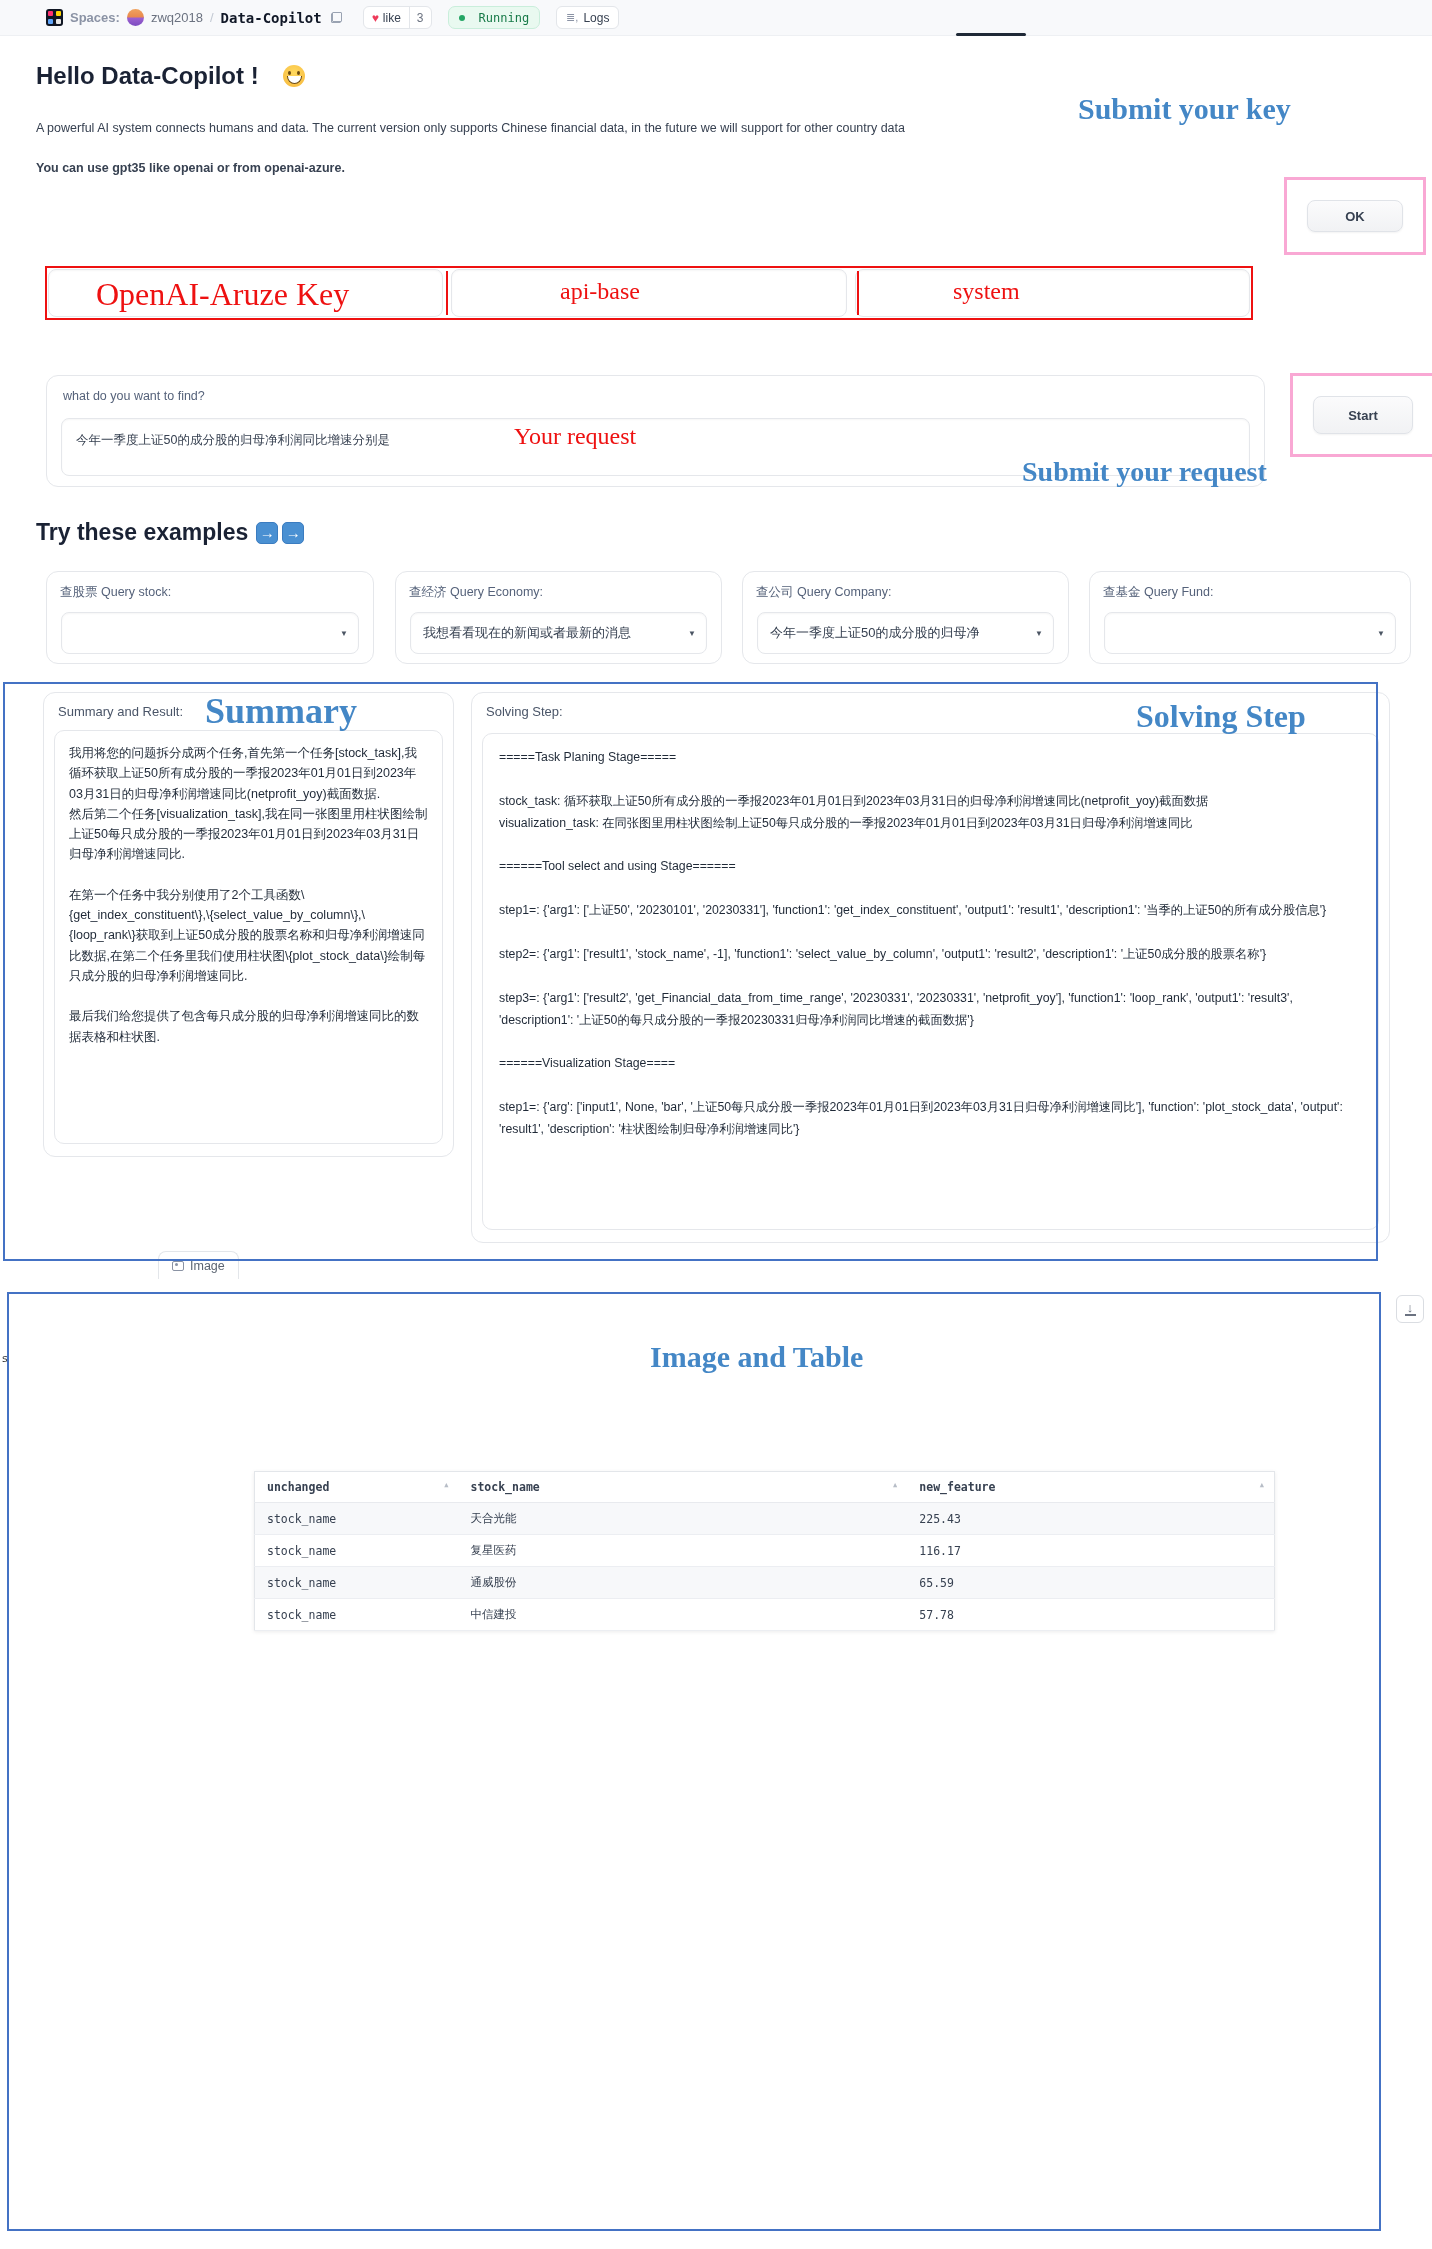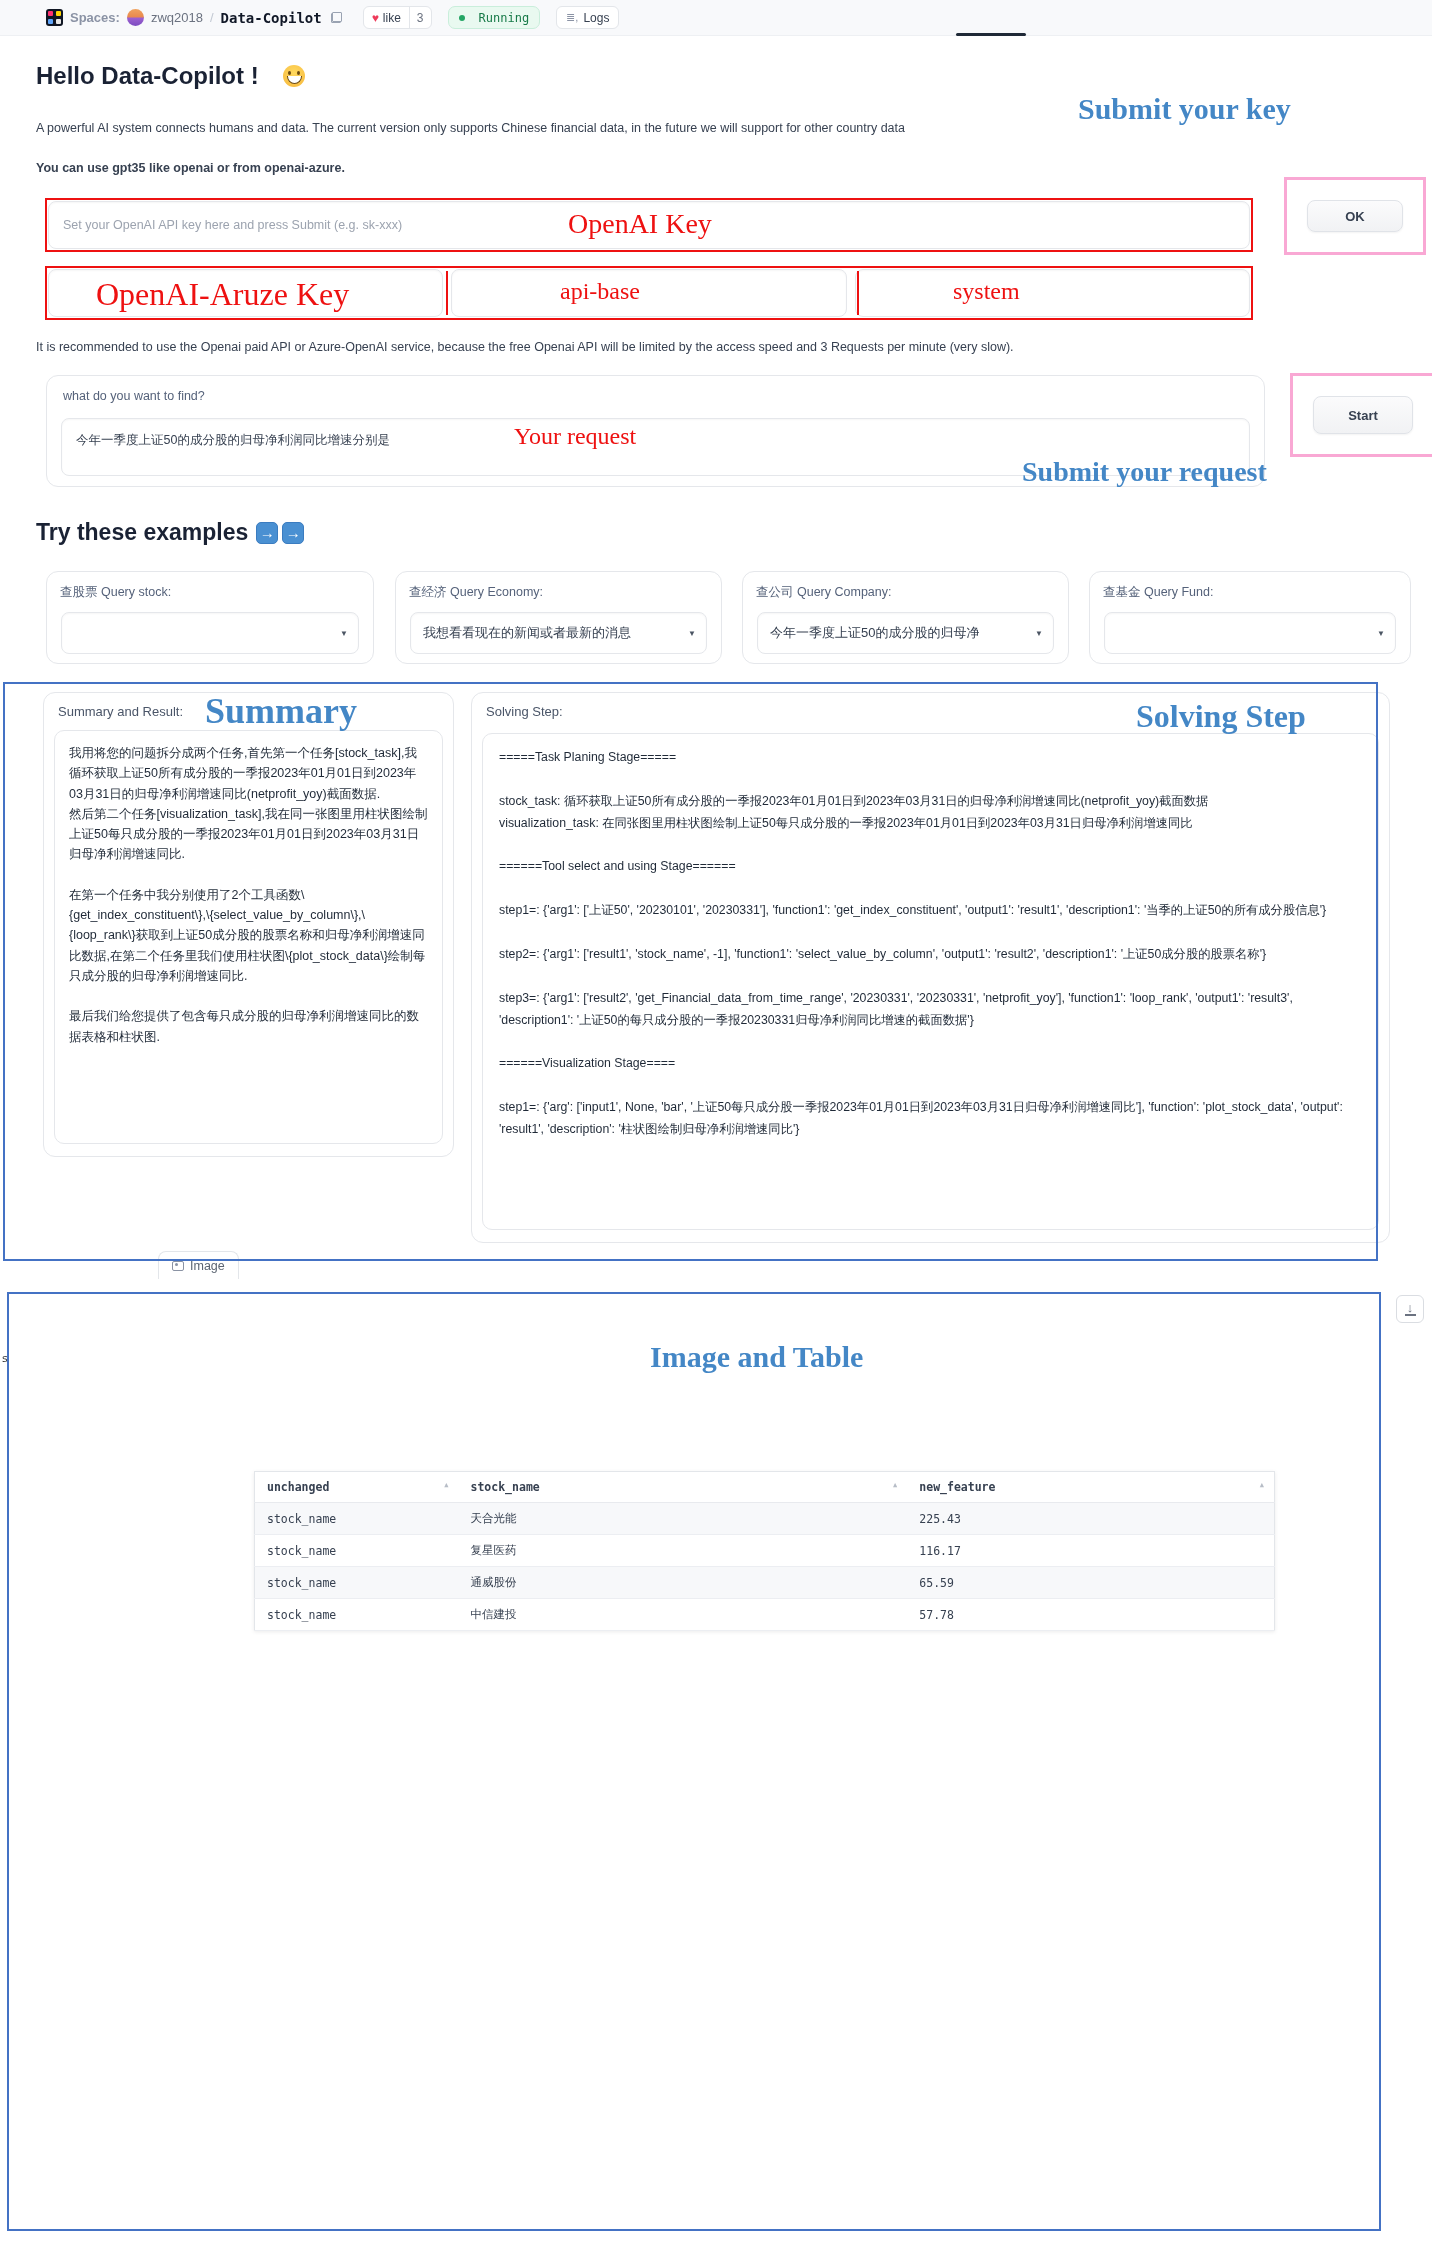--- a/index.html
+++ b/index.html
@@ -192,41 +192,33 @@
   </div>
   <div class="ann-blue" id="ann-key" style="left:1078px; top:92px; font-size:30px;">Submit your key</div>
 
   <div id="p-desc">A powerful AI system connects humans and data. The current version only supports Chinese financial data, in the future we will support for other country data</div>
   <div id="p-gpt">You can use gpt35 like openai or from openai-azure.</div>
 
   <div class="navy-wrap" id="ok-wrap">
     <button class="g-btn" id="ok-btn">OK</button>
   </div>
 
-  <div id="key-row">
-    <div class="g-input" id="key-input">
-      <span class="ph">Set your OpenAI API key here and press Submit  (e.g. sk-xxx)</span>
-    </div>
-    <div class="red-box" style="inset:-3px;"></div>
-    <div class="ann-red" style="left:520px; top:7px; font-size:28px;">OpenAI  Key</div>
-  </div>
 
   <div id="three-row">
     <div class="g-input"></div>
     <div class="g-input"></div>
     <div class="g-input"></div>
     <div class="red-box" style="inset:-3px;"></div>
     <div class="vline" style="left:398px;"></div>
     <div class="vline" style="left:809px;"></div>
     <div class="ann-red" style="left:48px; top:7px; font-size:32px;">OpenAI-Aruze  Key</div>
     <div class="ann-red" style="left:512px; top:9px; font-size:24px;">api-base</div>
     <div class="ann-red" style="left:905px; top:9px; font-size:24px;">system</div>
   </div>
 
-  <div id="p-rec">It is recommended to use the Openai paid API or Azure-OpenAI service, because the free Openai API will be limited by the access speed and 3 Requests per minute (very slow).</div>
 
   <div class="g-card" id="req-card">
     <div class="g-label" id="req-label">what do you want to find?</div>
     <div class="g-input" id="req-input">
       <span class="val">今年一季度上证50的成分股的归母净利润同比增速分别是</span>
       <div class="ann-red" style="left:452px; top:4px; font-size:24px;">Your request</div>
     </div>
   </div>
   <div class="navy-wrap" id="start-wrap">
     <button class="g-btn" id="start-btn">Start</button>

